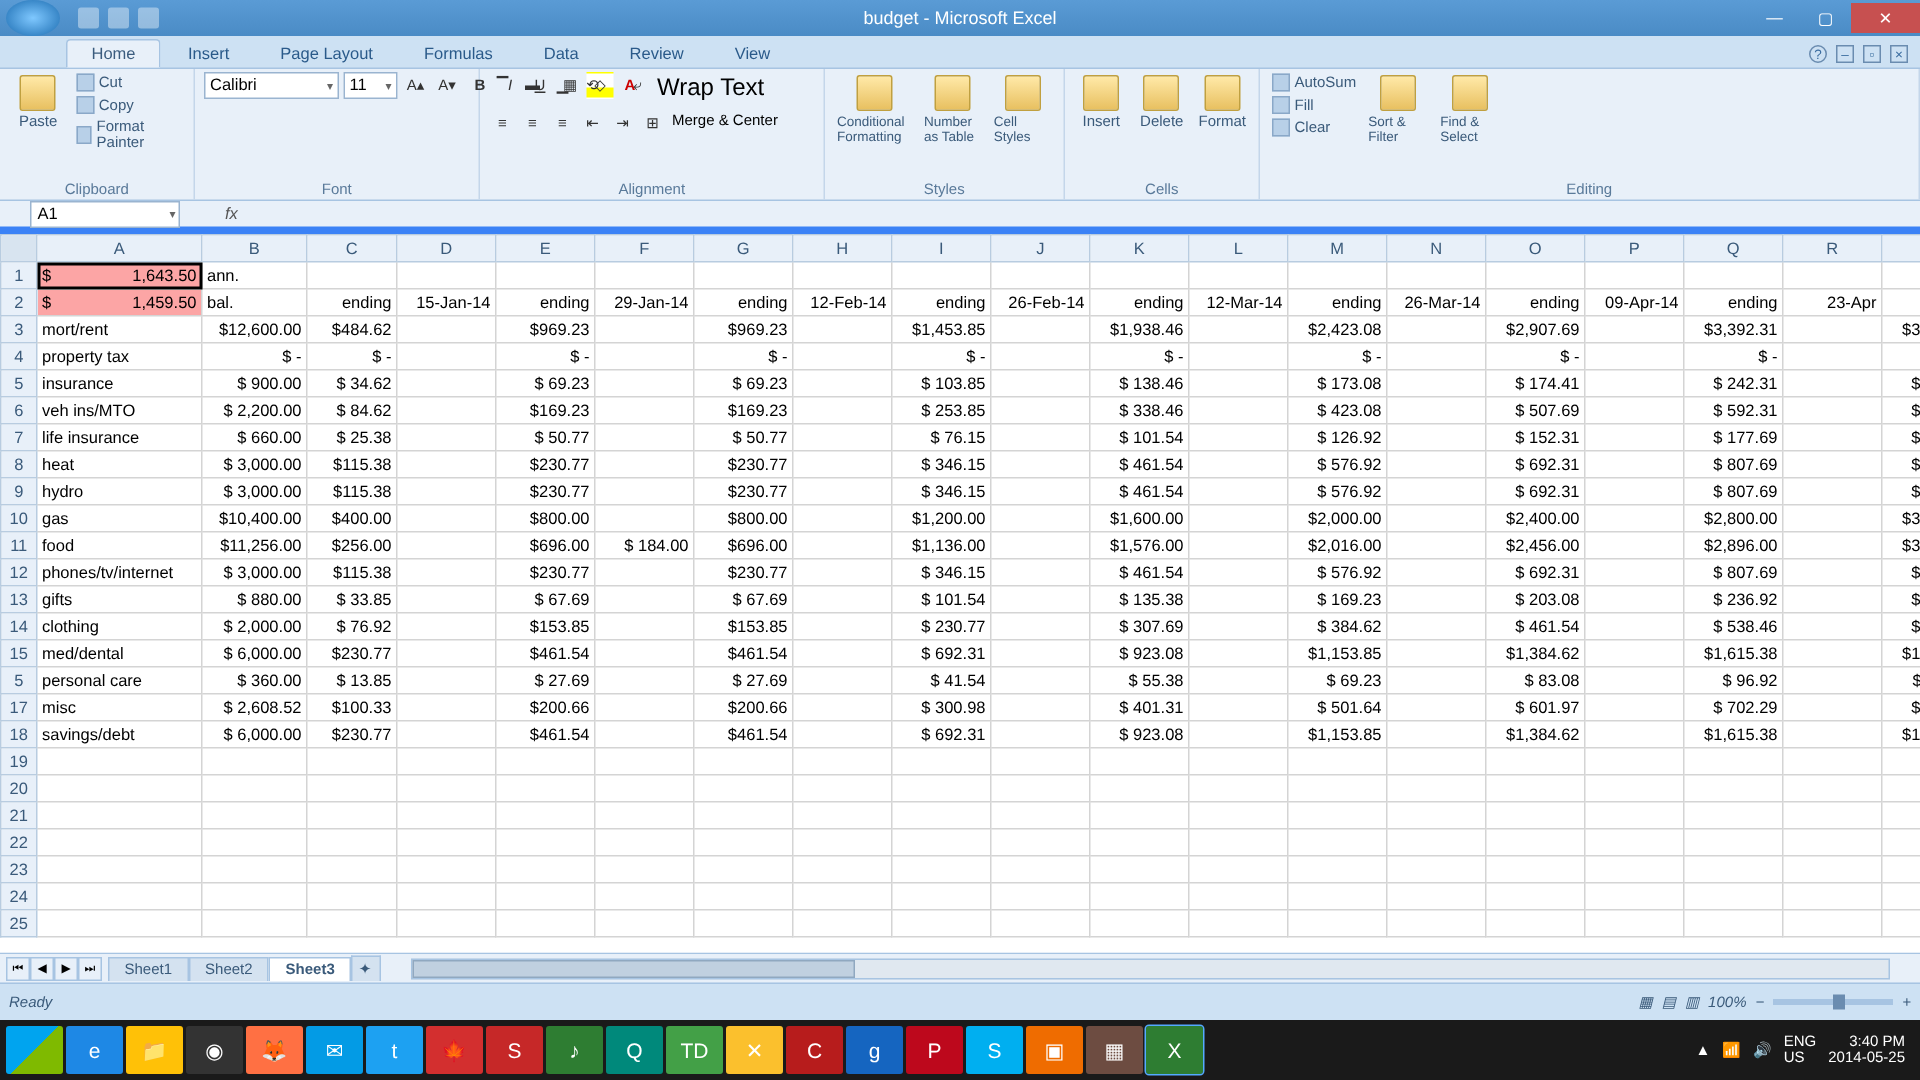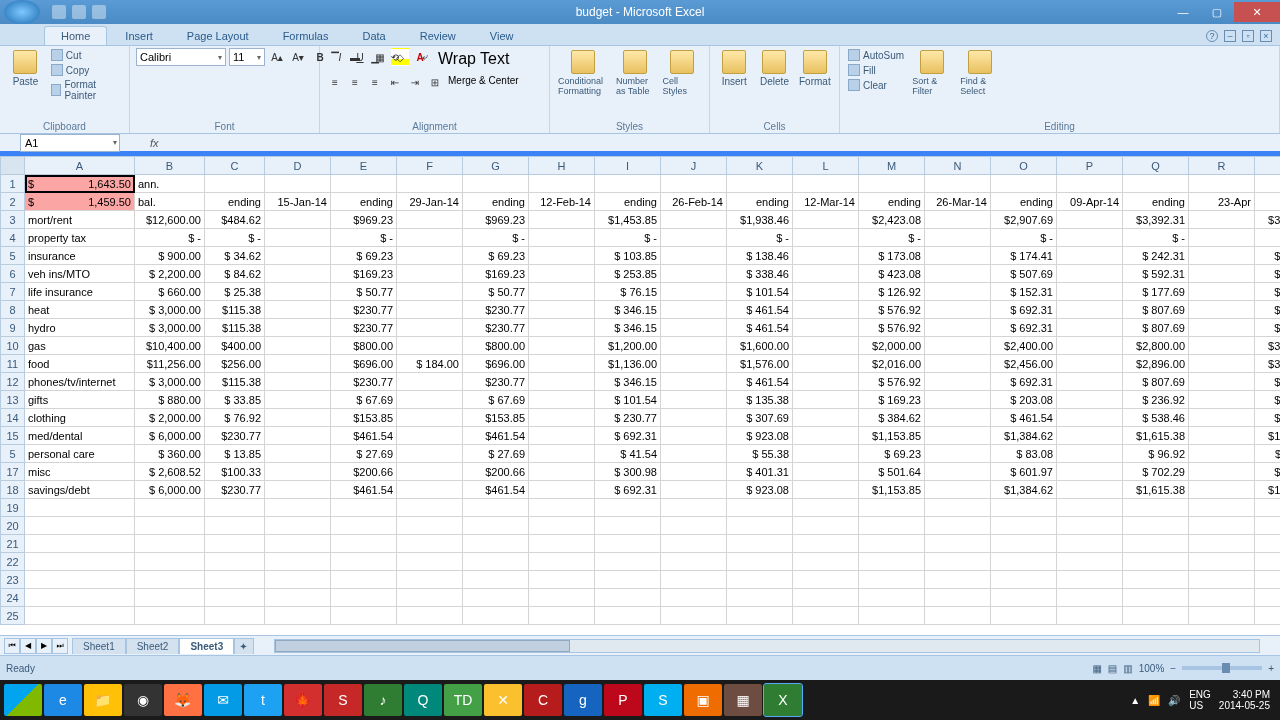--- a/index.html
+++ b/index.html
@@ -53,21 +53,21 @@
 .colA{width:110px}.colB{width:70px}.colC{width:60px}.colRest{width:66px}
 
 .sheetbar { height: 20px; background: #e8f0f9; border-top: 1px solid #a7c4e2; display: flex; align-items: center; font-size: 10px; }
 .sheetbar .nav { display: flex; gap: 0; padding: 0 4px; }
 .sheetbar .nav span { width: 16px; height: 16px; border: 1px solid #a7c4e2; display: flex; align-items: center; justify-content: center; font-size: 8px; }
 .stab { padding: 2px 10px; border: 1px solid #a7c4e2; border-bottom: none; background: #d4e2f0; color: #3a5a7a; }
 .stab.active { background: #fff; font-weight: bold; }
 .hscroll{flex:1;height:14px;margin:0 20px;border:1px solid #a7c4e2;background:#e0e8f0;position:relative;}
 .hscroll .thumb{position:absolute;left:0;width:30%;height:100%;background:#c0d0e0;border:1px solid #90a8c0;}
 
-.status { height: 14px; background: #cde1f3; border-top: 1px solid #a7c4e2; display: flex; align-items: center; font-size: 10px; color: #3a5a7a; padding: 12px 6px; gap: 10px; }
+.status { height: 14px; background: #cde1f3; border-top: 1px solid #a7c4e2; display: flex; align-items: center; font-size: 10px; color: #3a5a7a; padding: 12px 6px; gap: 10px; font-style: italic; }
 .status .zoom { margin-left: auto; display: flex; align-items: center; gap: 6px; }
 .slider { width: 80px; height: 4px; background: #a7c4e2; position: relative; }
 .slider::after { content: ""; position: absolute; left: 50%; top: -3px; width: 8px; height: 10px; background: #6a8cb0; }
 
 .taskbar { height: 40px; background: #1a1a1a; display: flex; align-items: center; padding: 0 4px; gap: 2px; }
 .tbicon { width: 38px; height: 32px; background: #333; border-radius: 2px; display: flex; align-items: center; justify-content: center; color: #fff; font-size: 14px; }
 .tbicon.start { background: linear-gradient(135deg,#00a4ef 50%,#7fba00 50%); }
 .tray { margin-left: auto; display: flex; align-items: center; gap: 8px; color: #fff; font-size: 10px; padding-right: 6px; }
 .tray .clock{text-align:right;line-height:11px;}
 .curr::before{content:"$";float:left;}

